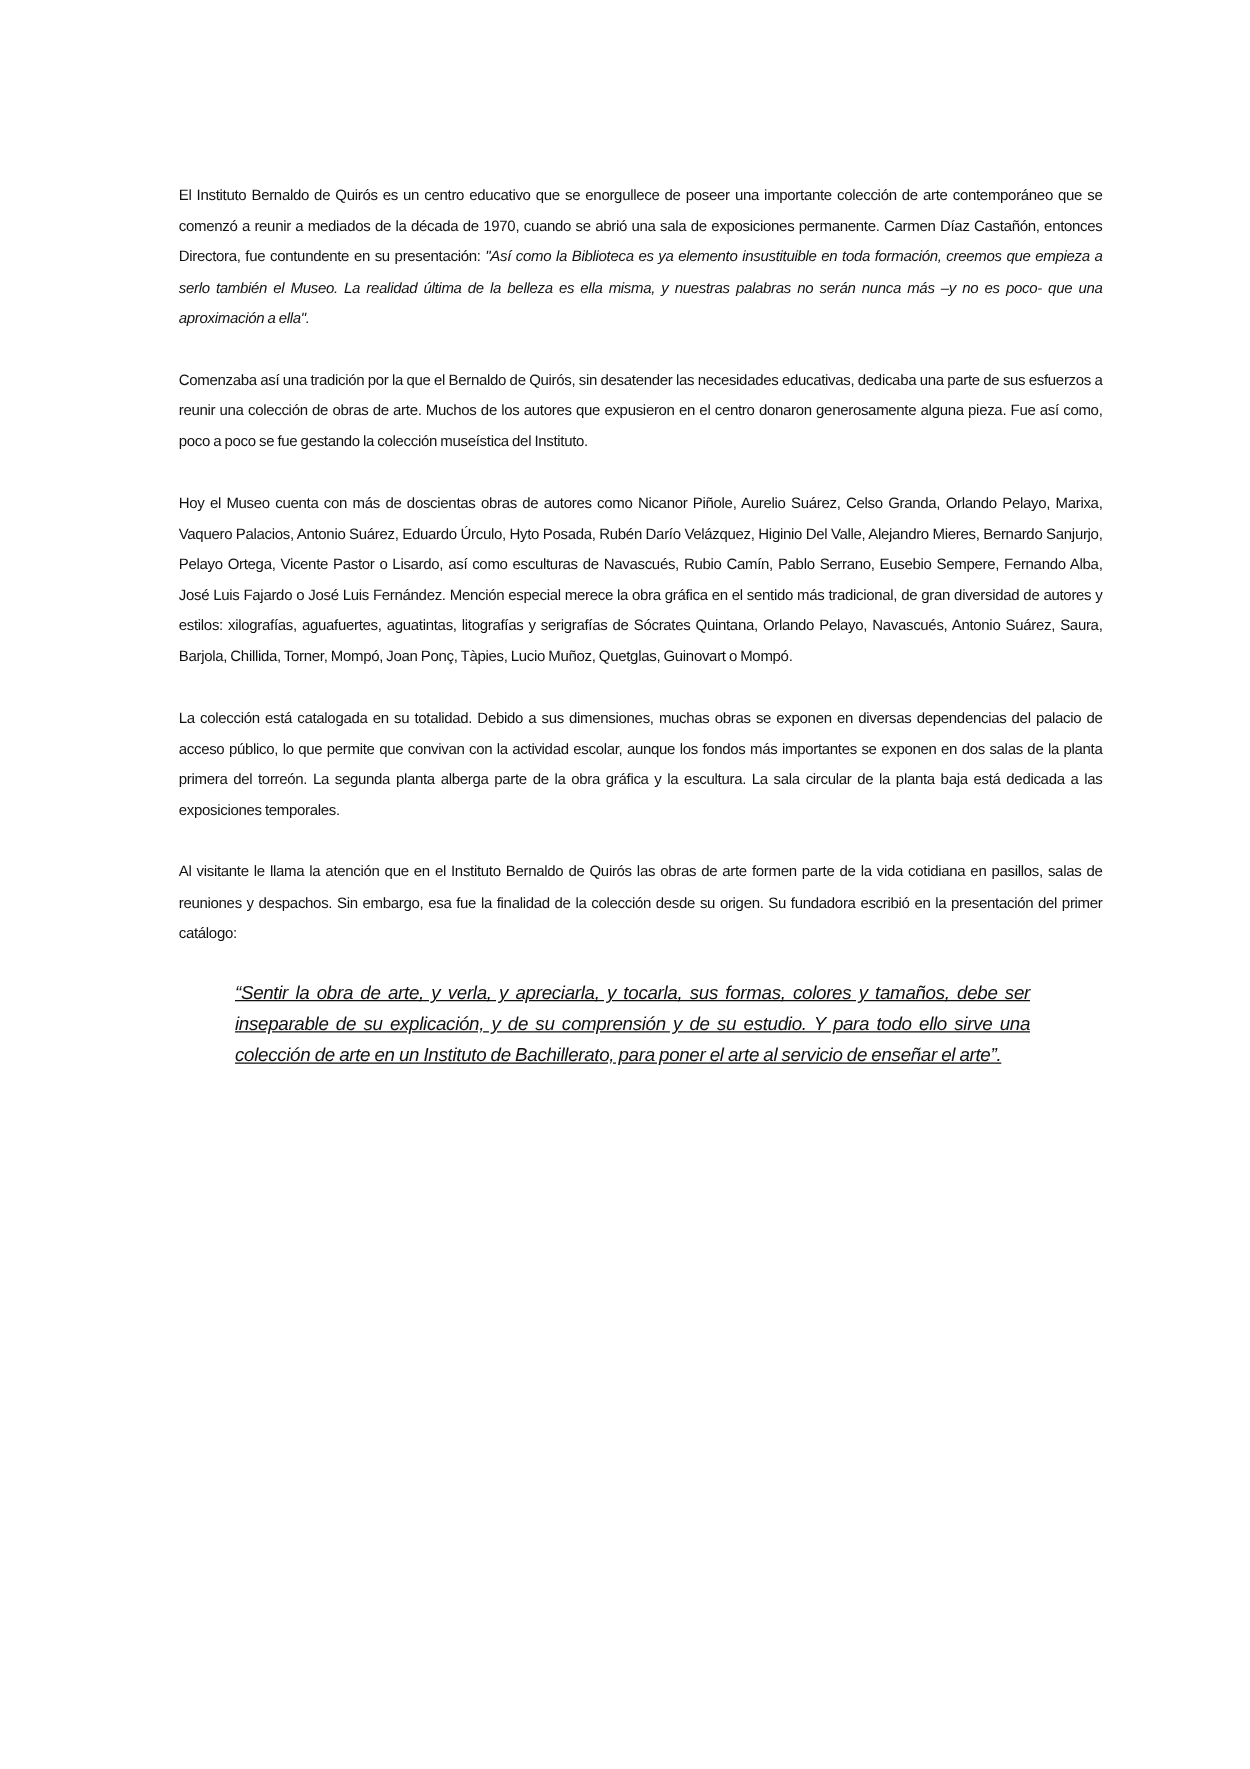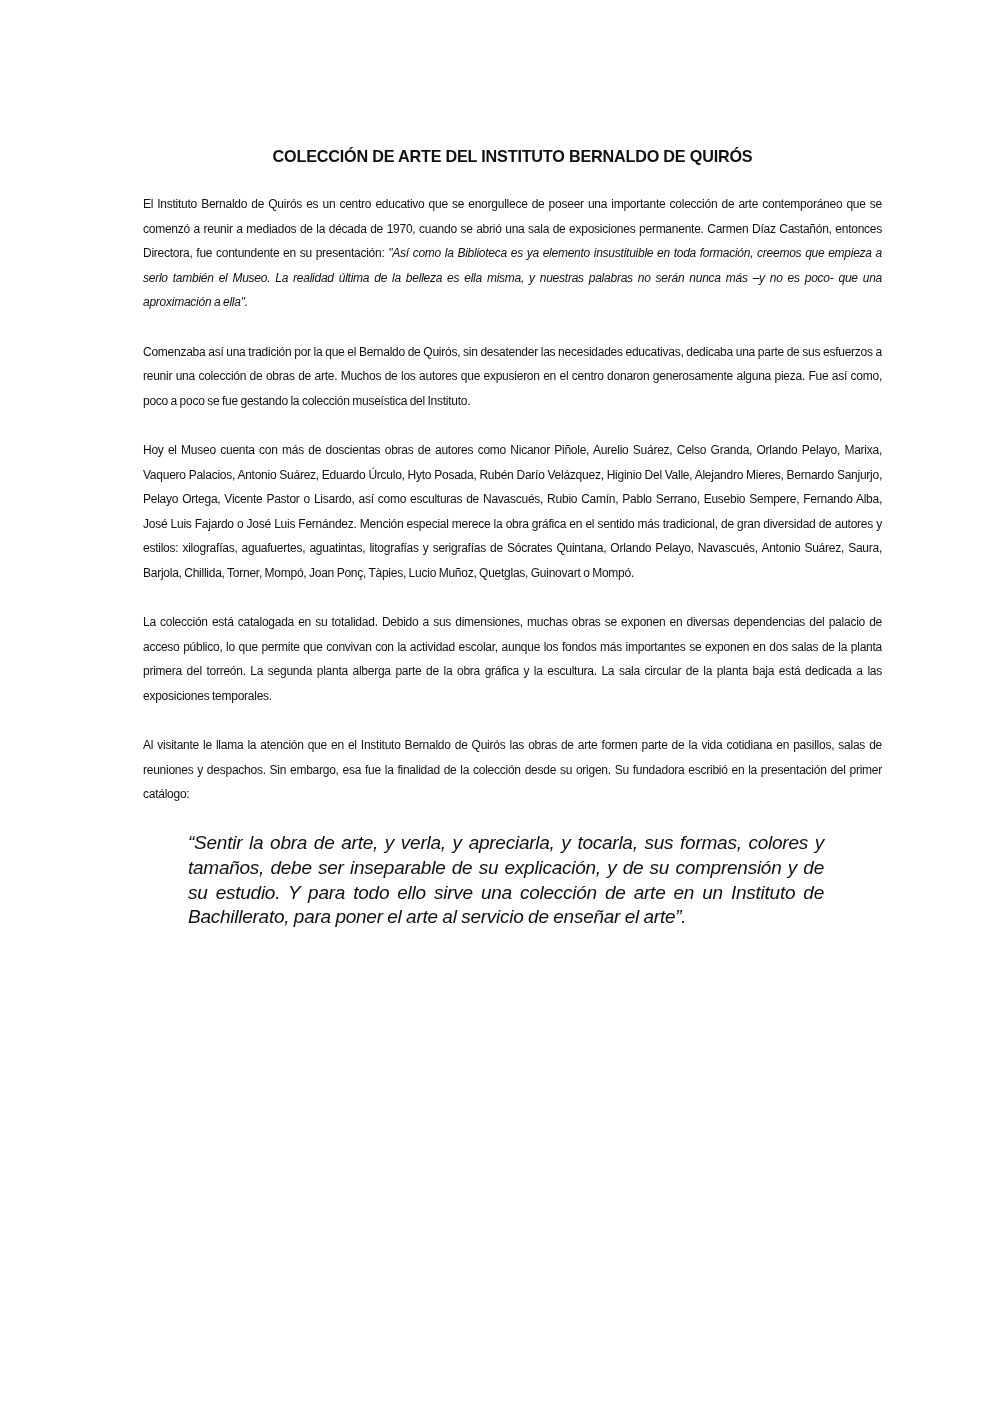--- a/index.html
+++ b/index.html
@@ -34,35 +34,35 @@
     line-height: 24.6px;
     text-align: justify;
     margin: 0 0 24.6px 0;
     letter-spacing: -0.25px;
     word-spacing: -0.5px;
   }
   .para em {
     font-style: italic;
   }
   .quote {
-    font-size: 19px;
+    font-size: 15px;
     line-height: 24.6px;
     text-align: justify;
     font-style: italic;
     margin: 0 0 15px 45px;
     width: 636px;
     letter-spacing: -0.25px;
     word-spacing: -0.5px;
+    text-decoration: underline;
   }
 </style>
 </head>
 <body>
 
 <div class="page">
-  <h1 class="title">COLECCIÓN DE ARTE DEL INSTITUTO BERNALDO DE QUIRÓS</h1>
 
   <p class="para"><span>El Instituto Bernaldo de Quirós es un centro educativo que se enorgullece de poseer una importante colección de arte contemporáneo que se comenzó a reunir a mediados de la década de 1970, cuando se abrió una sala de exposiciones permanente. Carmen Díaz Castañón, entonces Directora, fue contundente en su presentación: </span><em>"Así como la Biblioteca es ya elemento insustituible en toda formación, creemos que empieza a serlo también el Museo. La realidad última de la belleza es ella misma, y nuestras palabras no serán nunca más –y no es poco- que una aproximación a ella".</em></p>
 
   <p class="para">Comenzaba así una tradición por la que el Bernaldo de Quirós, sin desatender las necesidades educativas, dedicaba una parte de sus esfuerzos a reunir una colección de obras de arte. Muchos de los autores que expusieron en el centro donaron generosamente alguna pieza. Fue así como, poco a poco se fue gestando la colección museística del Instituto.</p>
 
   <p class="para">Hoy el Museo cuenta con más de doscientas obras de autores como Nicanor Piñole, Aurelio Suárez, Celso Granda, Orlando Pelayo, Marixa, Vaquero Palacios, Antonio Suárez, Eduardo Úrculo, Hyto Posada, Rubén Darío Velázquez, Higinio Del Valle, Alejandro Mieres, Bernardo Sanjurjo, Pelayo Ortega, Vicente Pastor o Lisardo, así como esculturas de Navascués, Rubio Camín, Pablo Serrano, Eusebio Sempere, Fernando Alba, José Luis Fajardo o José Luis Fernández. Mención especial merece la obra gráfica en el sentido más tradicional, de gran diversidad de autores y estilos: xilografías, aguafuertes, aguatintas, litografías y serigrafías de Sócrates Quintana, Orlando Pelayo, Navascués, Antonio Suárez, Saura, Barjola, Chillida, Torner, Mompó, Joan Ponç, Tàpies, Lucio Muñoz, Quetglas, Guinovart o Mompó.</p>
 
   <p class="para">La colección está catalogada en su totalidad. Debido a sus dimensiones, muchas obras se exponen en diversas dependencias del palacio de acceso público, lo que permite que convivan con la actividad escolar, aunque los fondos más importantes se exponen en dos salas de la planta primera del torreón. La segunda planta alberga parte de la obra gráfica y la escultura. La sala circular de la planta baja está dedicada a las exposiciones temporales.</p>
 
   <p class="para">Al visitante le llama la atención que en el Instituto Bernaldo de Quirós las obras de arte formen parte de la vida cotidiana en pasillos, salas de reuniones y despachos. Sin embargo, esa fue la finalidad de la colección desde su origen. Su fundadora escribió en la presentación del primer catálogo:</p>

